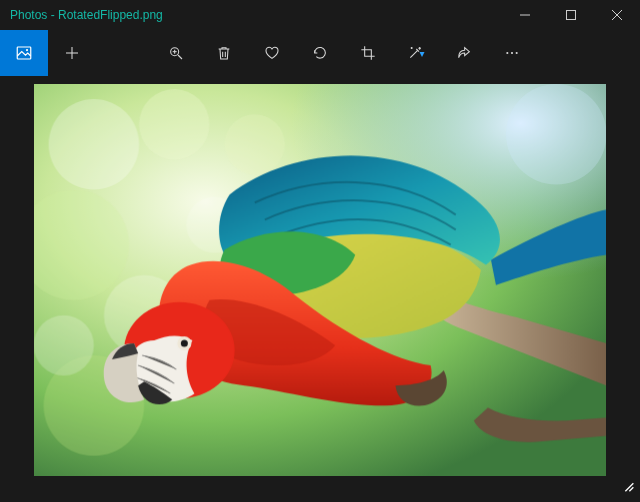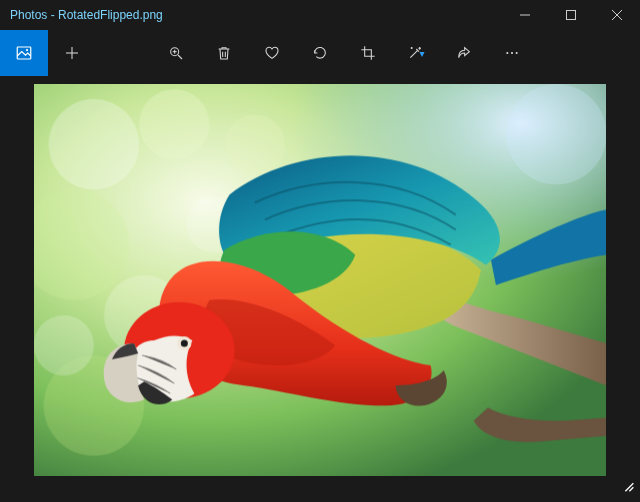--- a/index.html
+++ b/index.html
@@ -20,21 +20,21 @@
     display: flex;
     flex-direction: column;
   }
 
   
   .titlebar {
     height: 30px;
     display: flex;
     align-items: center;
     font-size: 12px;
-    color: #7dd3fc;
+    color: #14b8a6;
     justify-content: space-between;
   }
   .titlebar .title {
     padding-left: 10px;
     flex: 0 0 auto;
     white-space: nowrap;
   }
   .titlebar .spacer { flex: 1 1 auto; }
   .win-btns {
     display: flex;

